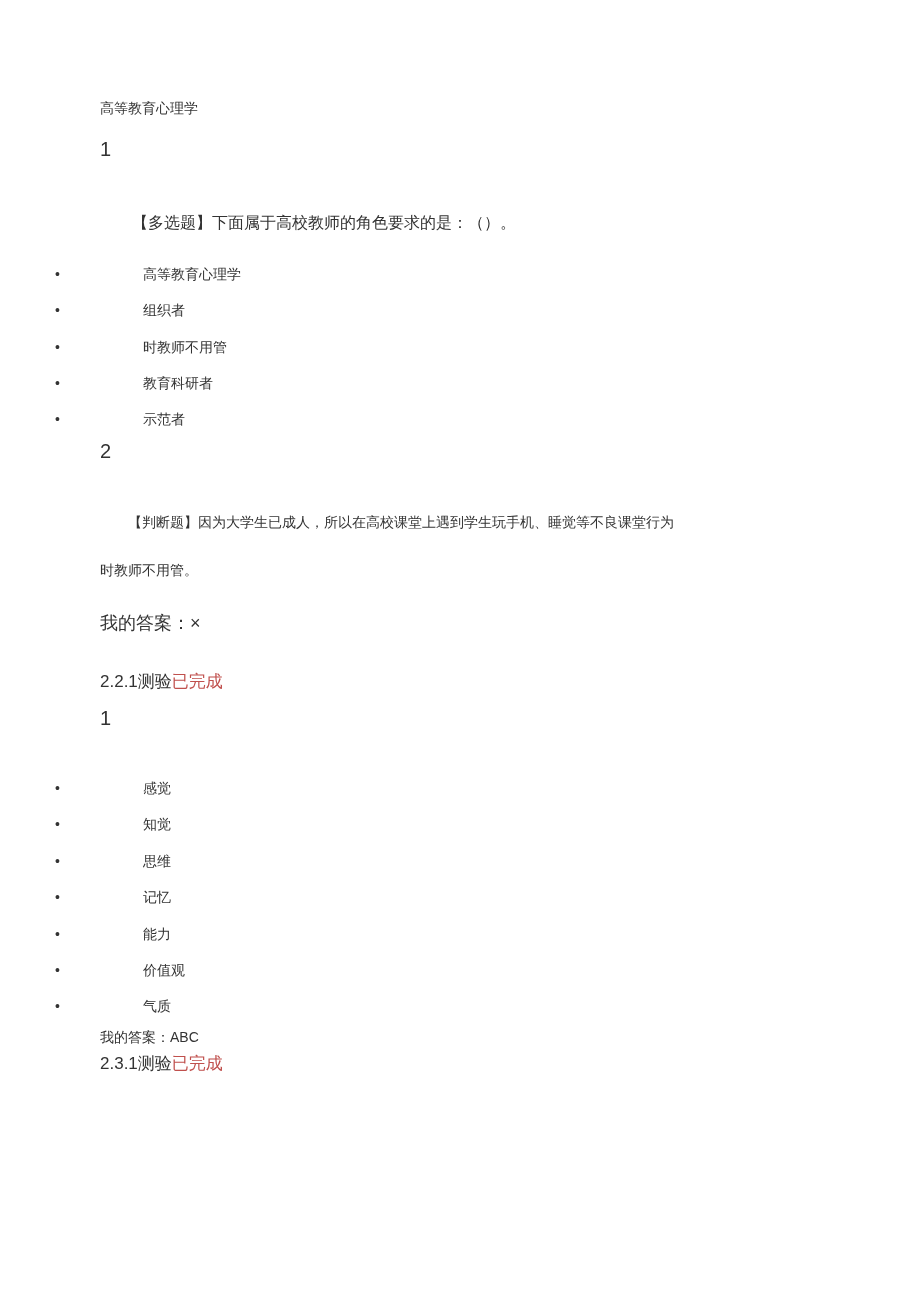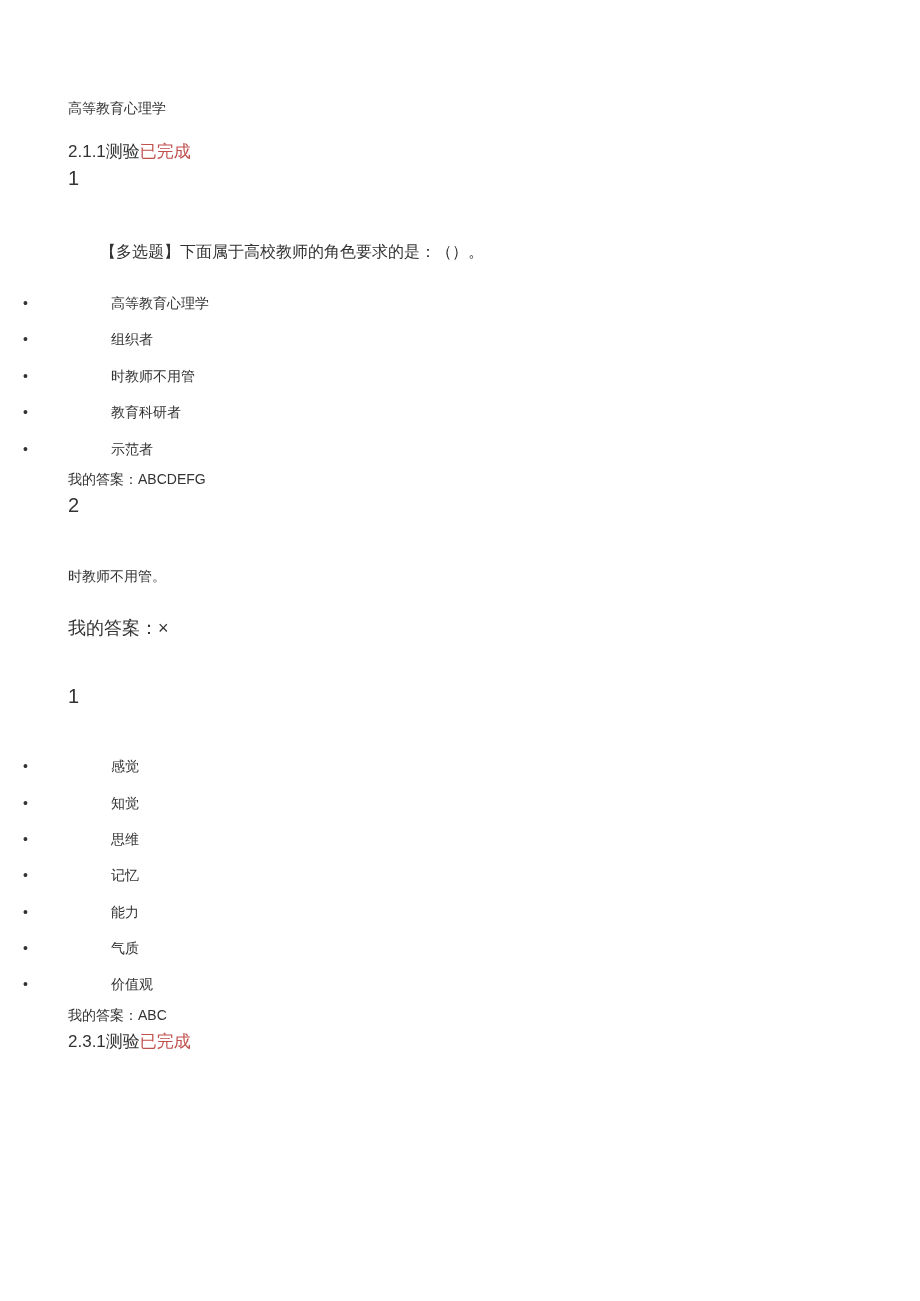--- a/index.html
+++ b/index.html
@@ -4,21 +4,21 @@
   <style>
     * { box-sizing: border-box; margin: 0; padding: 0; }
     body {
       width: 920px;
       font-family: "Microsoft YaHei", "SimSun", Arial, sans-serif;
       background: #fff;
       color: #333;
       font-size: 14px;
       padding: 100px 0 40px 0;
     }
-    .content { padding-left: 68px; padding-right: 80px; }
+    .content { padding-left: 100px; padding-right: 80px; }
     .title-line { font-size: 14px; margin-bottom: 20px; }
     .section-heading {
       font-family: Arial, "Helvetica Neue", sans-serif;
       font-size: 17px;
       font-weight: normal;
       margin-bottom: 0;
       line-height: 1.6;
     }
     .section-heading .quiz-label { color: #333; }
     .section-heading .quiz-part-sans { font-family: Arial, sans-serif; }
@@ -72,61 +72,61 @@
     }
     .gap-sm { height: 10px; }
     .gap-md { height: 18px; }
   </style>
 </head>
 <body>
 
 <div class="content">
   <div class="title-line">高等教育心理学</div>
 
-  <div class="section-heading">
-    <span class="quiz-part-sans">2.1.1</span><span class="quiz-label">测验</span><span class="status">已完成</span>
-  </div>
   <div class="q-number">1</div>
 
   <div class="q-text">
     <span>【多选题】</span><span>下面属于高校教师的角色要求的是：（）。</span>
   </div>
 
   <ul class="options">
     <li>高等教育心理学</li>
     <li>组织者</li>
     <li>时教师不用管</li>
     <li>教育科研者</li>
     <li>示范者</li>
   </ul>
-  <div class="answer-line">
-    <span>我的答案：</span><span class="code">ABCDEFG</span>
-  </div>
 
   <div class="q-number q-number-tight">2</div>
 
-  <div class="para-text" style="text-indent:0;">时教师不用管。</div>
+  <div class="para-text para-text-first">
+    <span>【判断题】</span><span>因为大学生已成人，所以在高校课堂上遇到学生玩手机、睡觉等不良课堂行为</span>
+  </div>
+  <div class="para-text" style="text-indent:0;font-family:Liberation Mono, monospace;">时教师不用管。</div>
   <div class="ans-standalone">
     <span>我的答案：</span><span>×</span>
   </div>
 
   <div class="gap-md"></div>
 
+  <div class="section-heading">
+    <span class="quiz-part-sans">2.2.1</span><span class="quiz-label">测验</span><span class="status">已完成</span>
+  </div>
   <div class="gap-sm"></div>
   <div class="q-number">1</div>
 
 
   <ul class="options">
     <li>感觉</li>
     <li>知觉</li>
     <li>思维</li>
     <li>记忆</li>
     <li>能力</li>
+    <li>价值观</li>
     <li>气质</li>
-    <li>价值观</li>
   </ul>
   <div class="answer-line">
     <span>我的答案：</span><span class="code">ABC</span>
   </div>
 
   <div class="section-heading">
     <span class="quiz-part-sans">2.3.1</span><span class="quiz-label">测验</span><span class="status">已完成</span>
   </div>
 
 </div>

